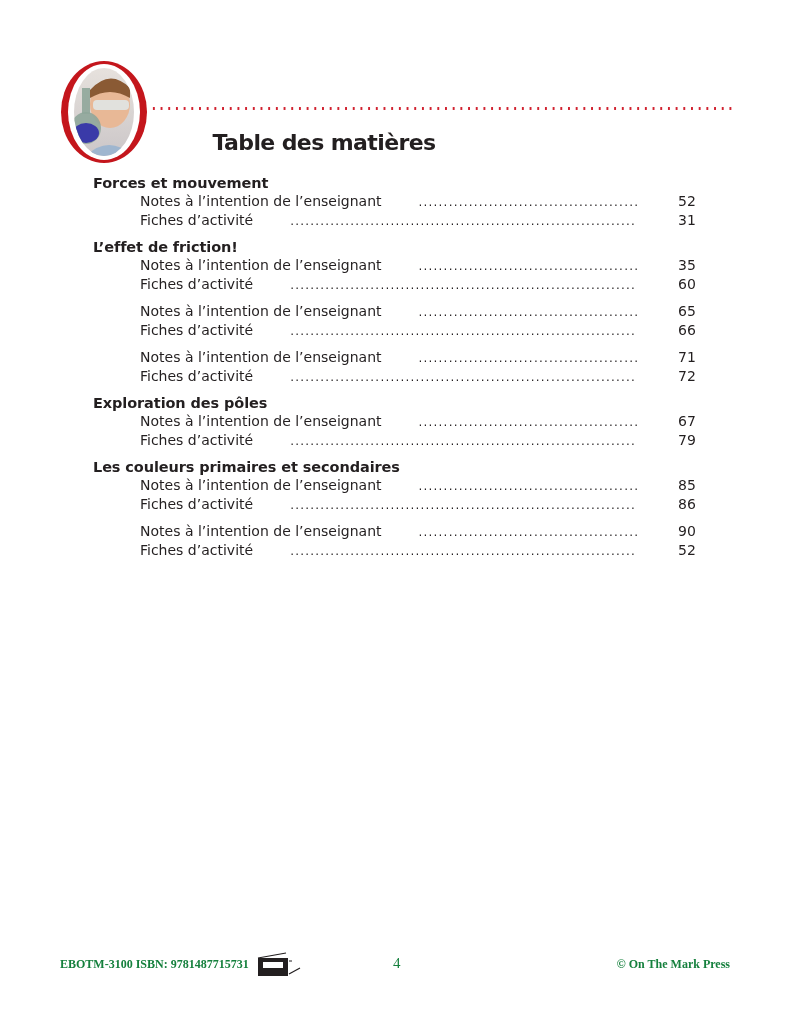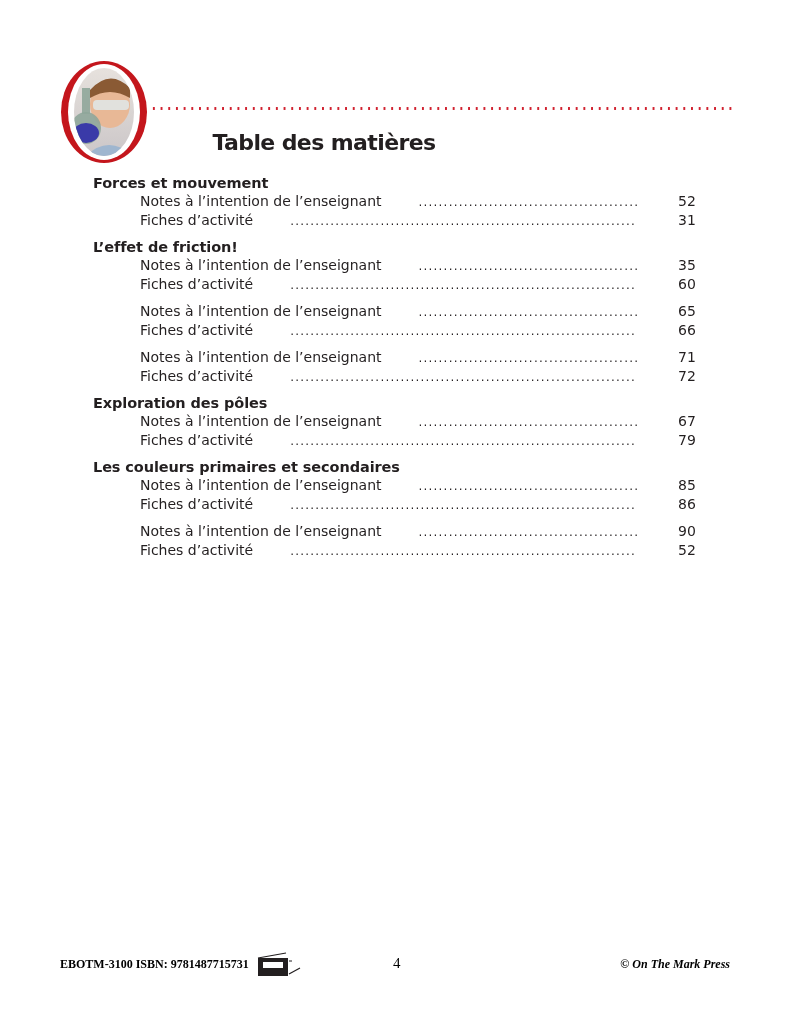--- a/index.html
+++ b/index.html
@@ -11,24 +11,24 @@
   .title { position:absolute; left:0; width:648px; top:130px; text-align:center;
     font-family:"DejaVu Sans", sans-serif; font-weight:bold; font-size:22px; letter-spacing:-0.6px; color:#231f20; }
   .toc { position:absolute; left:93px; top:174px; width:605px; }
   .section { margin-bottom:8px; }
   .sec-title { font-weight:bold; font-size:14.5px; line-height:18px; letter-spacing:-0.1px; color:#231f20; }
   .row { display:flex; align-items:baseline; padding-left:47px; font-size:14px; line-height:18px; color:#231f20;gap:35px; }
   .row .lbl { white-space:nowrap; }
   .row .dots { flex:1; overflow:hidden; white-space:nowrap; margin:0 4px 0 2px; letter-spacing:1.2px; font-size:12px; }
   .row .dots::after { content:"........................................................................................................................................................"; }
   .row .pg { min-width:22px; text-align:center; }
-  .footer { position:absolute; top:957px; font-family:"Liberation Serif", serif; font-size:12px; color:#000000; }
+  .footer { position:absolute; top:957px; font-family:"Liberation Serif", serif; font-size:12px; color:#15803d; }
   .f-left { left:60px; font-weight:bold; }
   .f-mid { left:393px; top:955px; font-size:15px; }
-  .f-right { right:62px; font-weight:bold;font-style:italic; }
+  .f-right { right:62px; font-weight:bold; }
   .copier { position:absolute; left:256px; top:952px; width:48px; height:26px; }
 </style>
 </head>
 <body>
 
 <svg class="badge" viewBox="0 0 88 104">
   <defs>
     <clipPath id="innerClip">
         <ellipse cx="44" cy="52" rx="30" ry="44"></ellipse>
       </clipPath>

